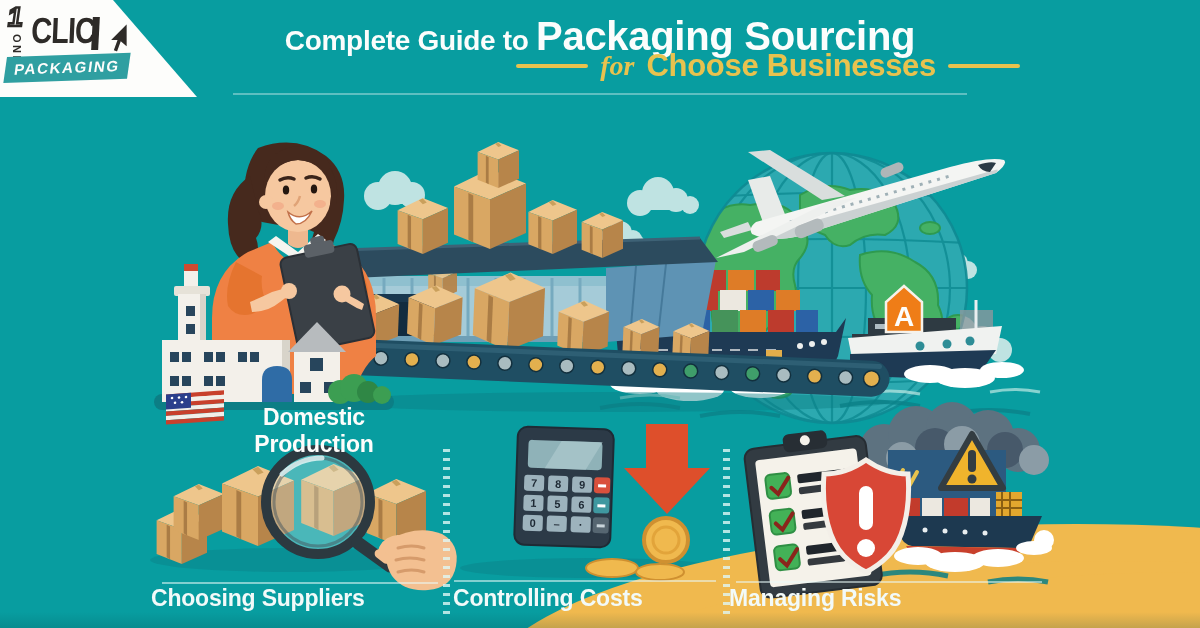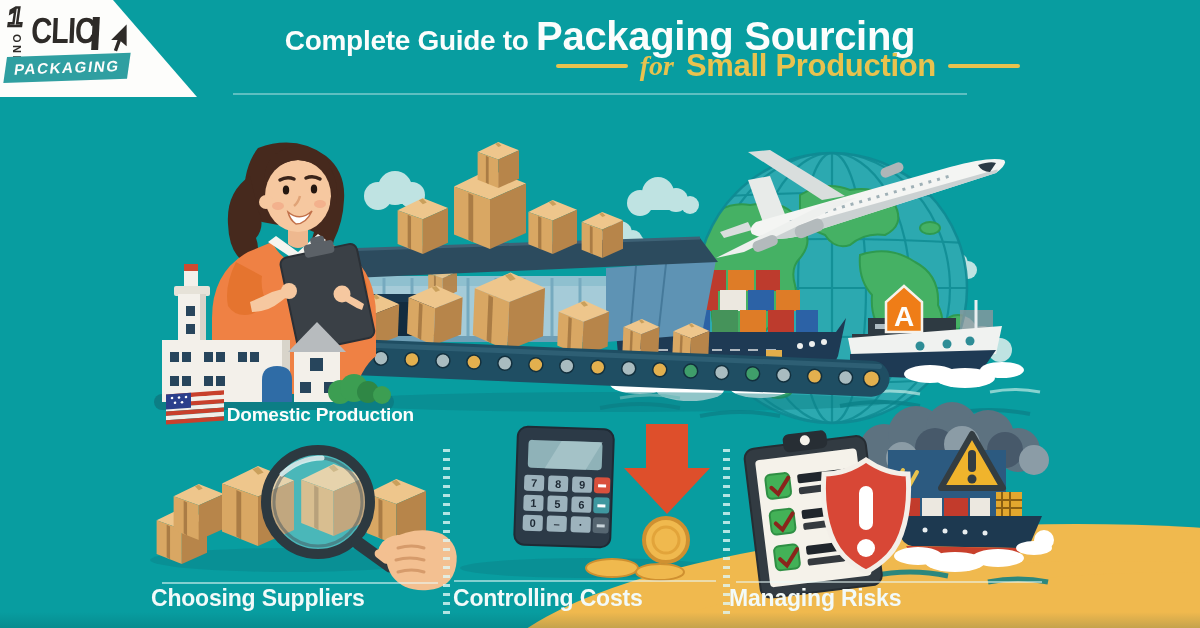--- a/index.html
+++ b/index.html
@@ -30,22 +30,22 @@
   .title-emphasis{font-size:40px;font-weight:800;letter-spacing:-.3px;}
   .title-line2{position:absolute;left:160px;width:860px;top:48px;display:flex;align-items:center;justify-content:flex-end;gap:12px;}
   .dash{width:72px;height:4px;background:#e8c24e;border-radius:2px;flex:none;}
   .t2-script{font-family:"Liberation Serif",serif;font-style:italic;font-weight:700;font-size:28px;color:#e8c24e;}
   .t2-bold{font-size:31px;font-weight:800;color:#e8c24e;letter-spacing:-.3px;white-space:nowrap;}
   .header-divider{position:absolute;left:233px;top:93px;width:734px;height:2px;background:rgba(255,255,255,.35);}
   .tagline{position:absolute;left:0;right:0;top:103px;text-align:center;color:#f6fbfa;
       font-size:17.5px;font-weight:700;letter-spacing:-.2px;}
 
   
-  .domestic-label{position:absolute;left:214px;top:404px;width:200px;text-align:right;
-      color:#fdfdfb;font-size:19px;font-weight:800;letter-spacing:-.2px;}
+  .domestic-label{position:absolute;left:214px;top:404px;width:200px;text-align:center;
+      color:#fdfdfb;font-size:23px;font-weight:800;letter-spacing:-.2px;}
   .caption{position:absolute;top:585px;text-align:left;color:#f2faf9;font-size:23px;font-weight:800;letter-spacing:-.2px;}
   .caption-1{left:151px;width:292px;}
   .caption-2{left:453px;width:264px;}
   .caption-3{left:729px;width:308px;}
   .caption-line{position:absolute;height:2px;background:rgba(234,250,248,.55);}
   .cl-1{left:162px;top:582px;width:276px;}
   .cl-2{left:454px;top:580px;width:262px;}
   .cl-3{left:736px;top:581px;width:306px;}
   .dashed-divider{position:absolute;top:449px;height:168px;width:7px;
       background:repeating-linear-gradient(to bottom,rgba(223,247,244,.8) 0 3px,transparent 3px 9px);}
@@ -540,21 +540,21 @@
     <polygon points="35,1 35,29 28,23 24,34 19,32 23,21 15,21" fill="#2e2b28" stroke="#fdfdfb" stroke-width="1.5"></polygon>
   </svg>
   <span class="logo-banner">PACKAGING</span>
 </div>
 
 <div class="title-line1"><span class="title-prefix">Complete Guide to </span><span class="title-emphasis">Packaging Sourcing</span></div>
 
 <div class="title-line2">
   <span class="dash"></span>
   <span class="t2-script">for</span>
-  <span class="t2-bold">Small Production</span>
+  <span class="t2-bold">Choose Businesses</span>
   <span class="dash"></span>
 </div>
 
 <div class="header-divider"></div>
 
 <div class="domestic-label">Domestic Production</div>
 
 <div class="caption-line cl-1"></div>
 <div class="caption-line cl-2"></div>
 <div class="caption-line cl-3"></div>

